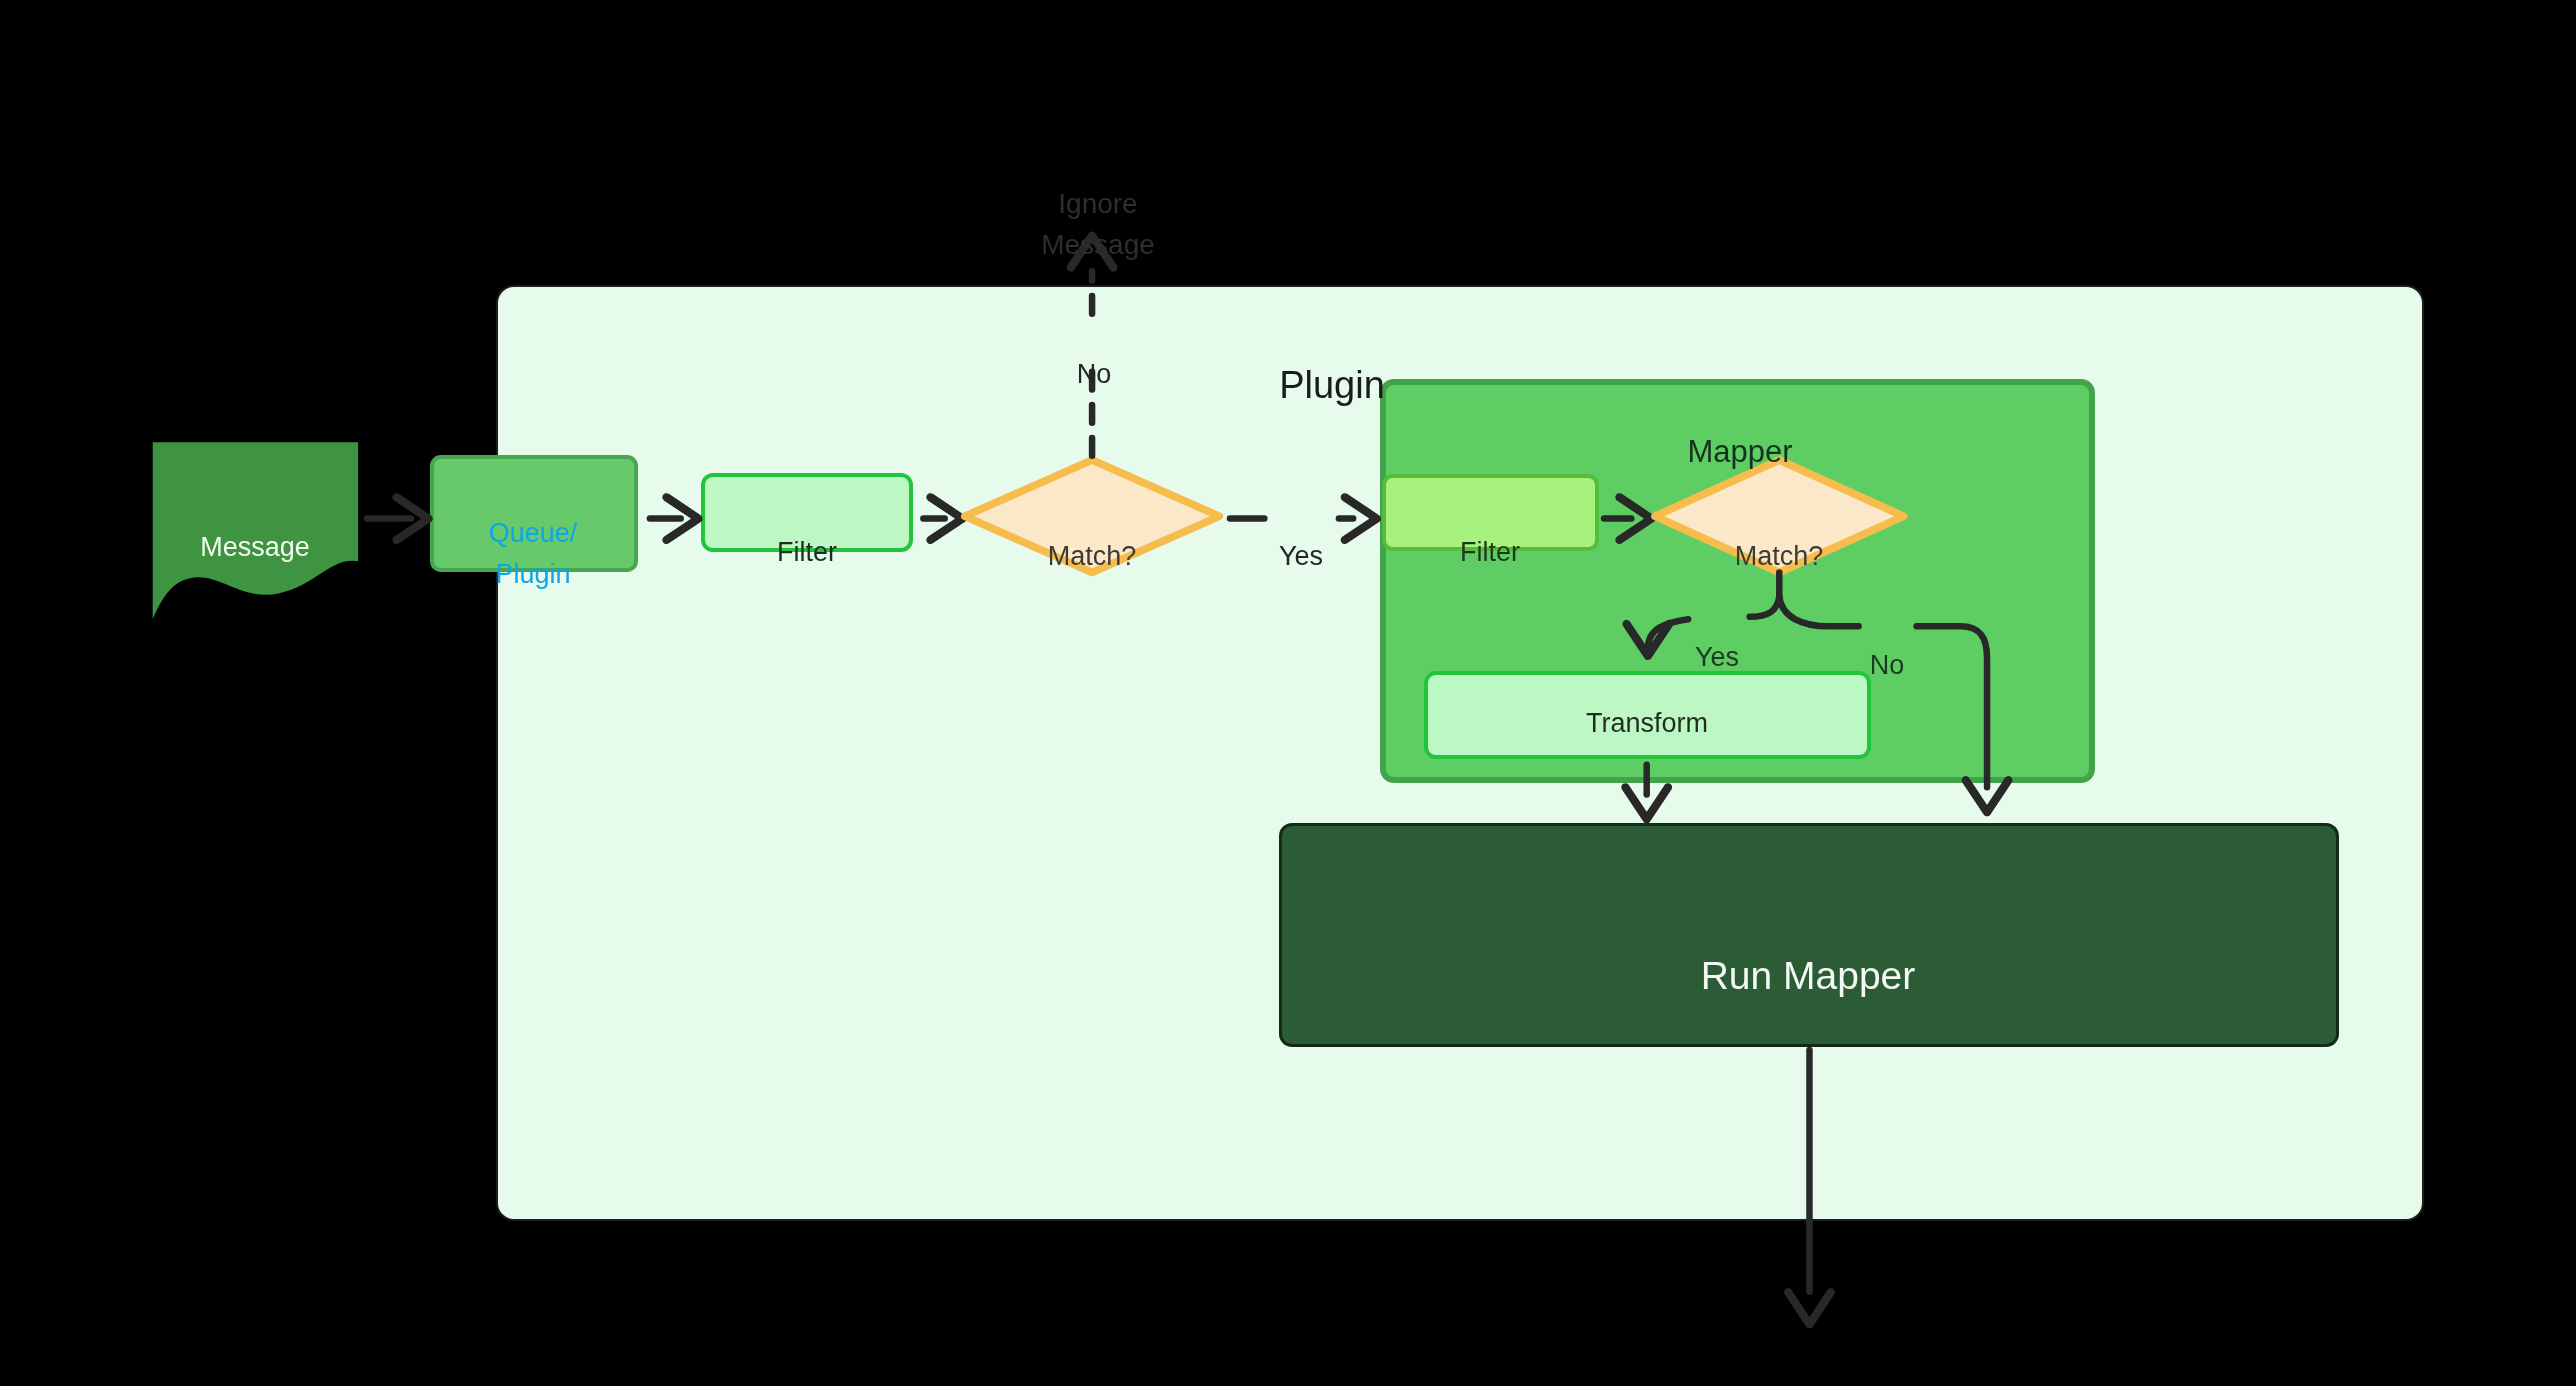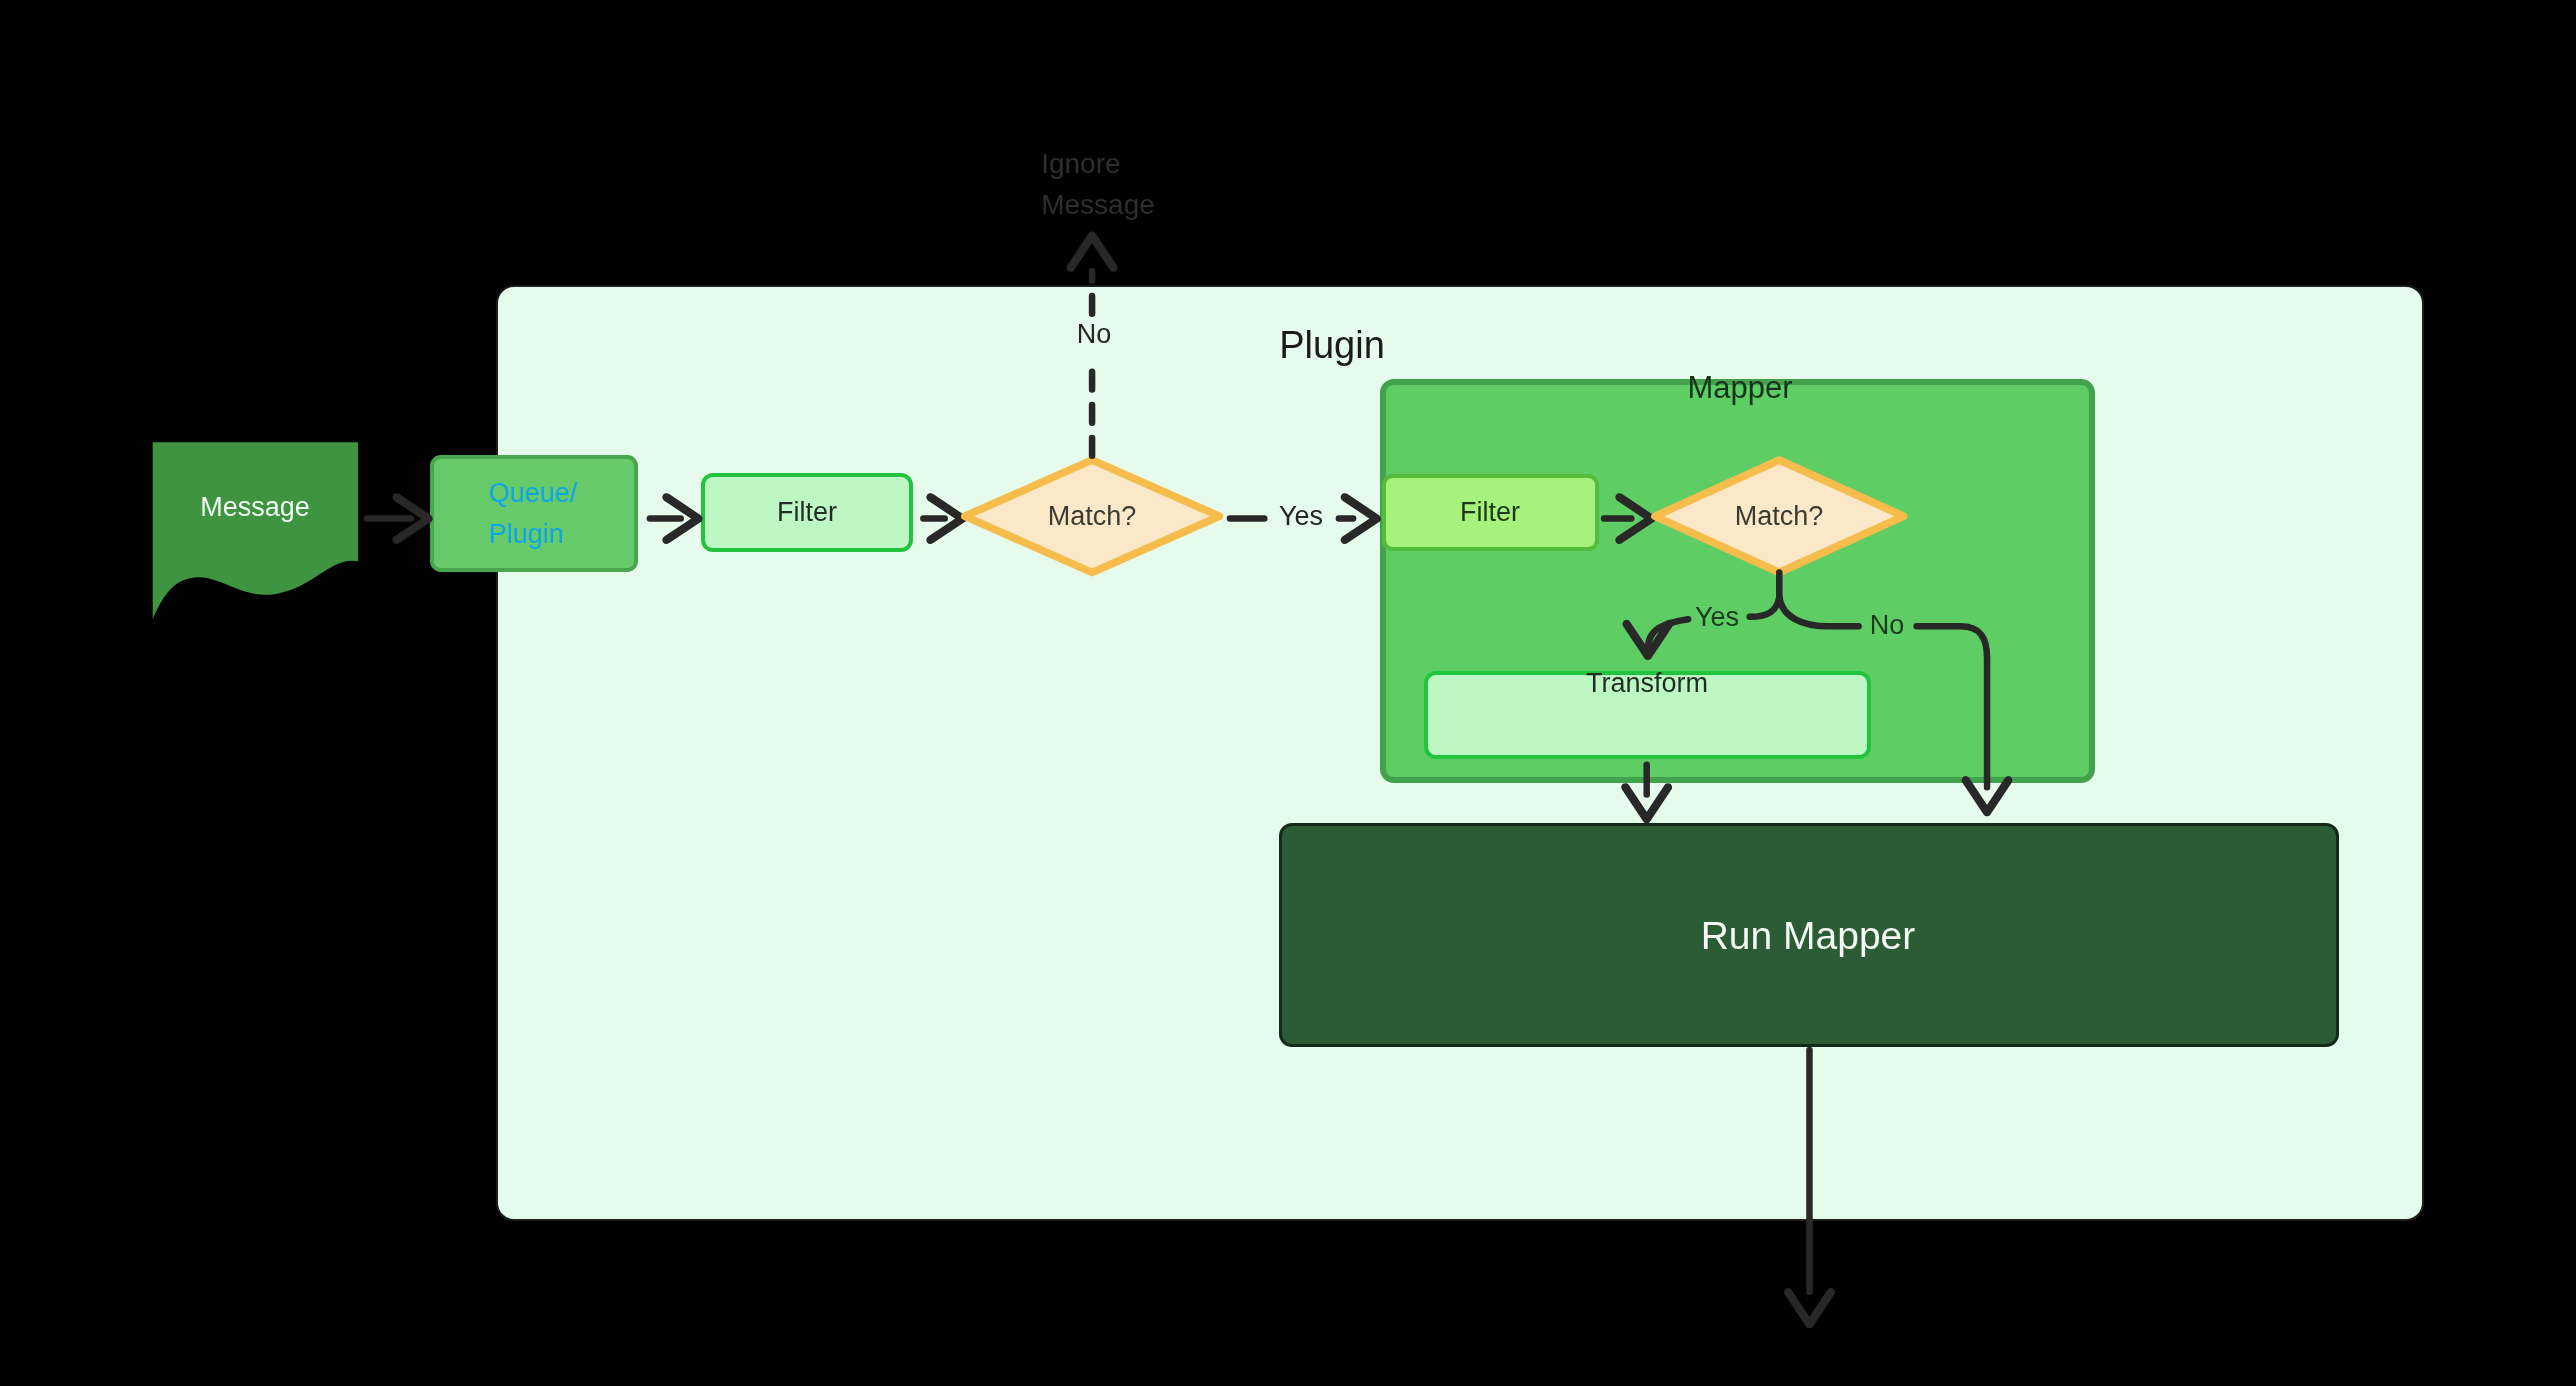--- a/index.html
+++ b/index.html
@@ -74,37 +74,38 @@
   .runplugin-box {
     left: 1279px; top: 823px;
     width: 1060px; height: 224px;
     background: #2b5c35;
     border: 3px solid #142a19;
     border-radius: 13px;
   }
 
   .lbl {
     position: absolute;
-    text-align: left;
+    text-align: center;
     color: #1f2d22;
     font-size: 27px;
     line-height: 1.1;
     white-space: nowrap;
     transform: translate(-50%, -50%);
+    margin-top: 40px;
   }
   .lbl-message   { left: 255px;  top: 508px;  color: #f2faf3; }
   .lbl-queue     { left: 533px;  top: 513px;  color: #0ea5e9; line-height: 1.5; }
   .lbl-filter1   { left: 807px; top: 513px; }
   .lbl-match1    { left: 1092px; top: 517px;  color: #3b3b33; }
   .lbl-filter2   { left: 1490px; top: 513px;  color: #1d3a18; }
   .lbl-match2    { left: 1779px; top: 517px;  color: #3b3b33; }
   .lbl-transform { left: 1647px; top: 684px; }
   .lbl-runplugin { left: 1808px; top: 936px; color: #f4f9f4; font-size: 39px; }
   .lbl-plugin    { left: 1332px; top: 346px;  font-size: 38px; color: #1b1b1b; }
-  .lbl-mapper    { left: 1740px; top: 388px;  font-size: 31px; color: #14321c; }
+  .lbl-mapper    { left: 1740px; top: 412px;  font-size: 31px; color: #14321c; }
   .lbl-ignore    { left: 1098px; top: 185px;  color: #2e2e2e; font-size: 28px; line-height: 1.45; }
   .lbl-no-top    { left: 1094px; top: 335px;  color: #262626; }
   .lbl-yes-outer { left: 1301px; top: 517px;  color: #262626; }
   .lbl-yes-inner { left: 1717px; top: 618px; color: #1d3a22; }
   .lbl-no-inner  { left: 1887px; top: 626px; color: #1d3a22; }
 
   .wire {
     fill: none;
     stroke: #282828;
     stroke-width: 11;

